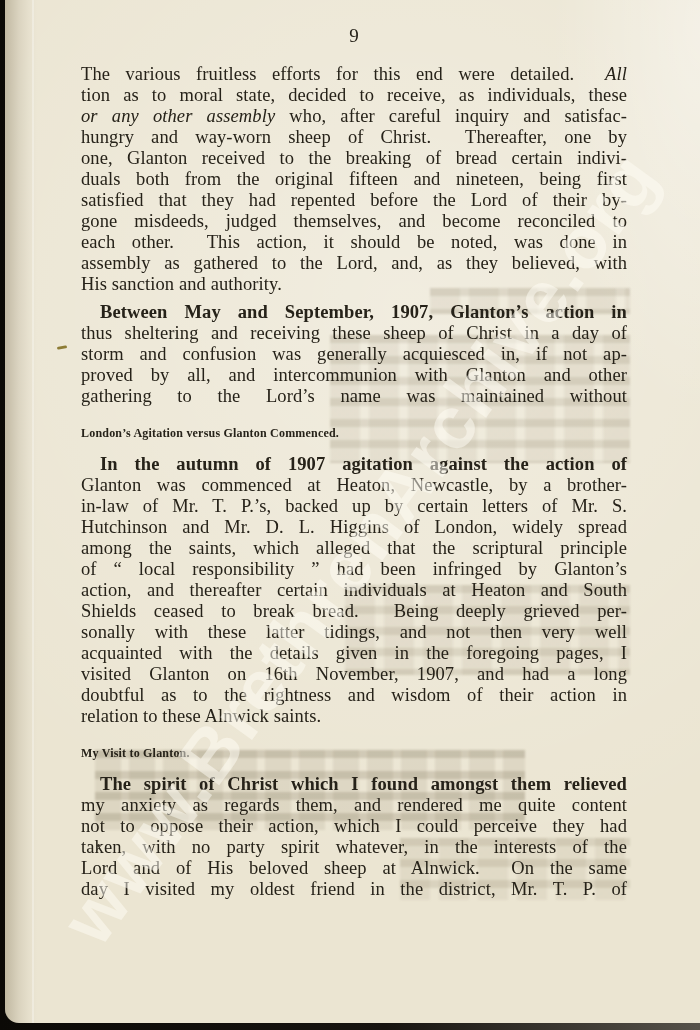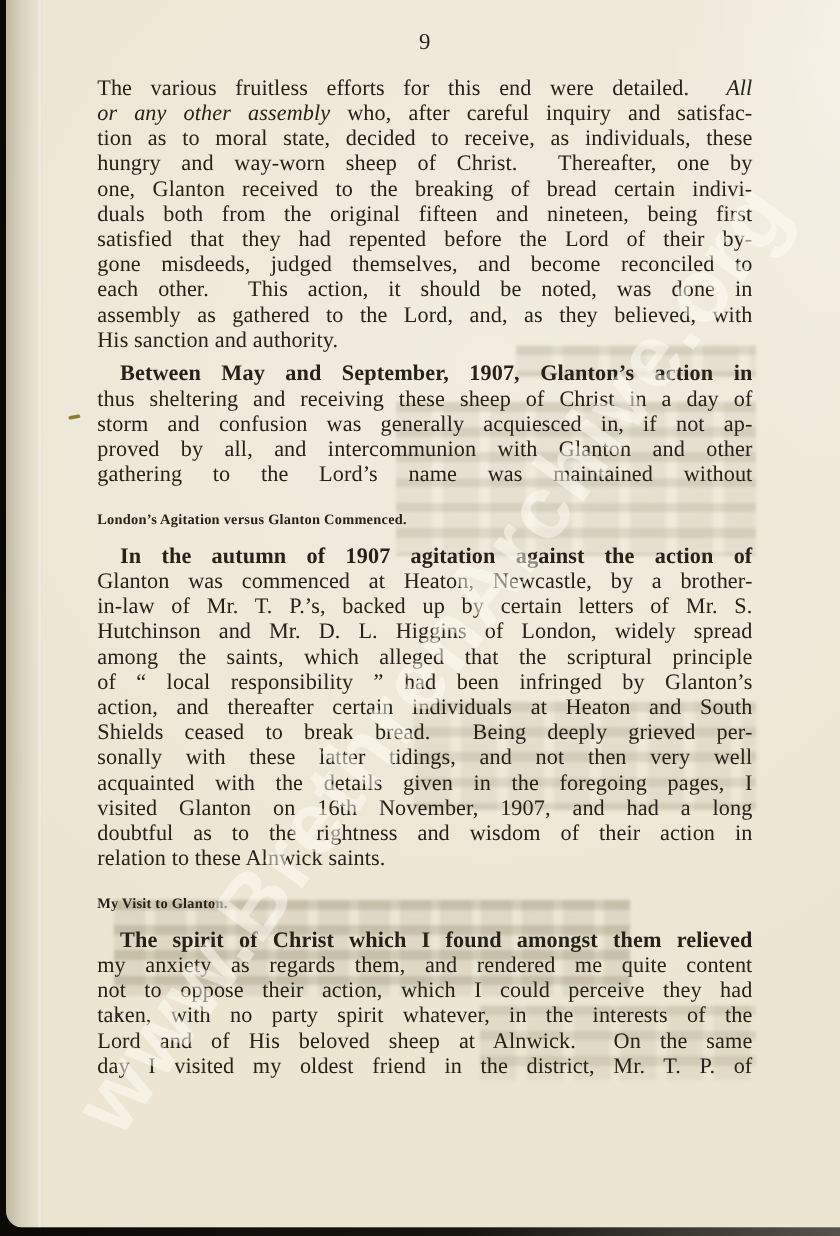--- a/index.html
+++ b/index.html
@@ -125,22 +125,22 @@
   <div class="ghost g5"></div>
 
   <div class="pencil-mark"></div>
   <div class="ink-speck"></div>
 
   <div class="text-column">
     <div class="page-number">9</div>
 
   <div class="para">
         <div class="line"><span>The various fruitless efforts for this end were detailed.&nbsp; </span><span class="it">All</span></div>
+        <div class="line"><span>tion as to moral state, decided to receive, as individuals, these</span></div>
         <div class="line"><span class="it">or any other assembly</span><span> who, after careful inquiry and satisfac-</span></div>
-        <div class="line"><span>tion as to moral state, decided to receive, as individuals, these</span></div>
         <div class="line"><span>hungry and way-worn sheep of Christ.&nbsp; Thereafter, one by</span></div>
         <div class="line"><span>one, Glanton received to the breaking of bread certain indivi-</span></div>
         <div class="line"><span>duals both from the original fifteen and nineteen, being first</span></div>
         <div class="line"><span>satisfied that they had repented before the Lord of their by-</span></div>
         <div class="line"><span>gone misdeeds, judged themselves, and become reconciled to</span></div>
         <div class="line"><span>each other.&nbsp; This action, it should be noted, was done in</span></div>
         <div class="line"><span>assembly as gathered to the Lord, and, as they believed, with</span></div>
         <div class="line end"><span>His sanction and authority.</span></div>
       </div>
       <div class="para">

